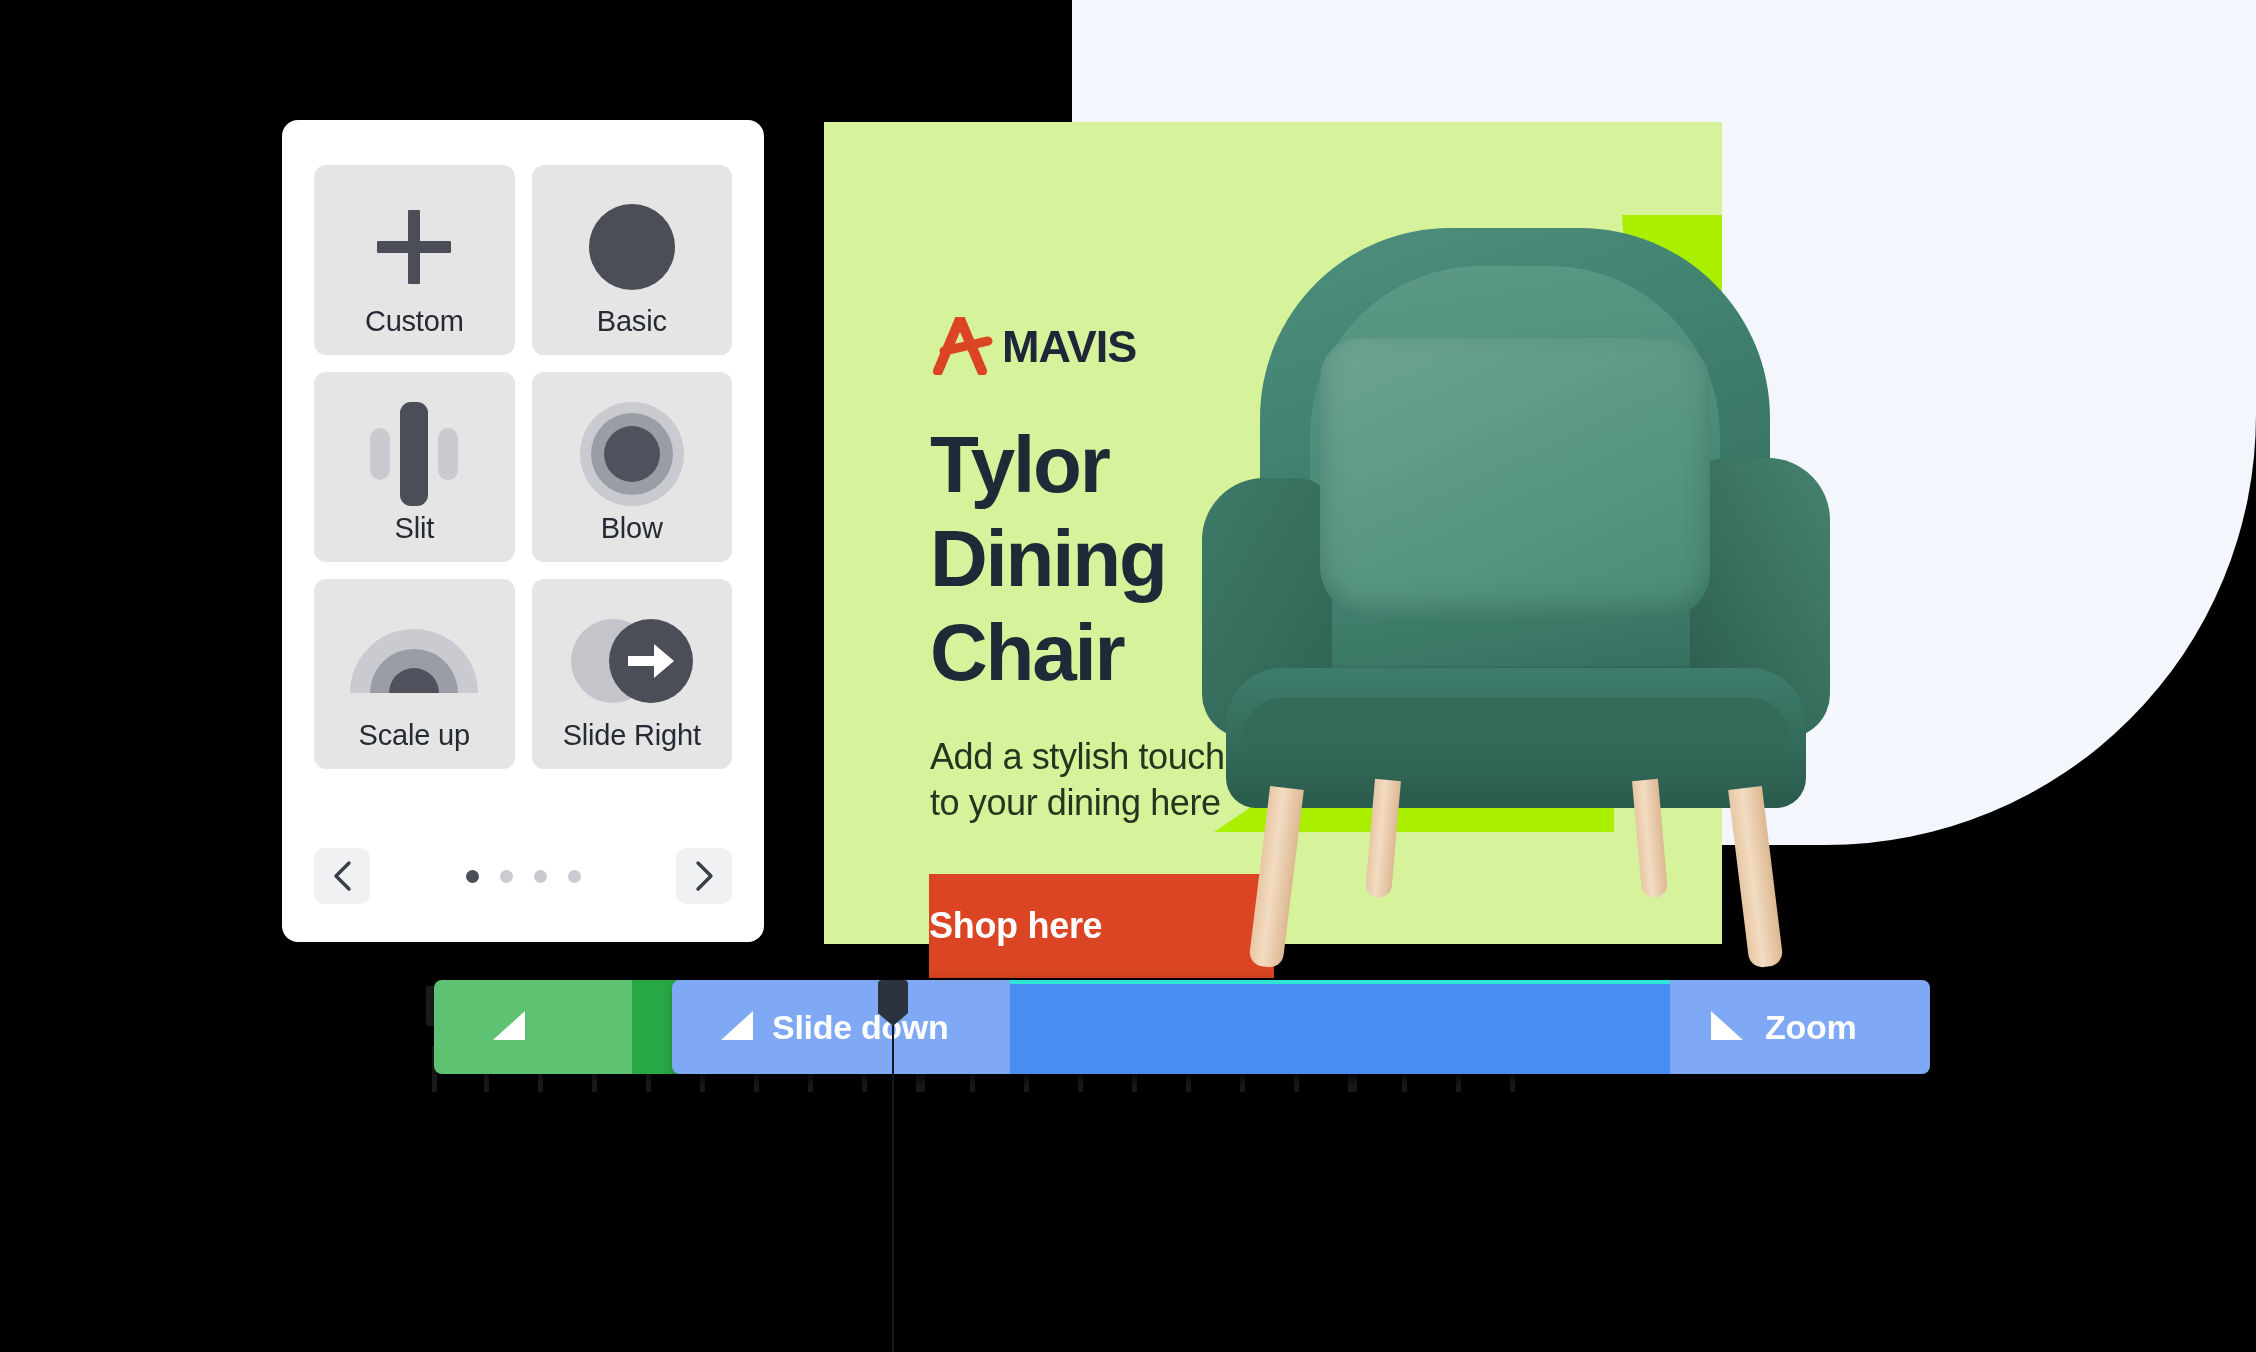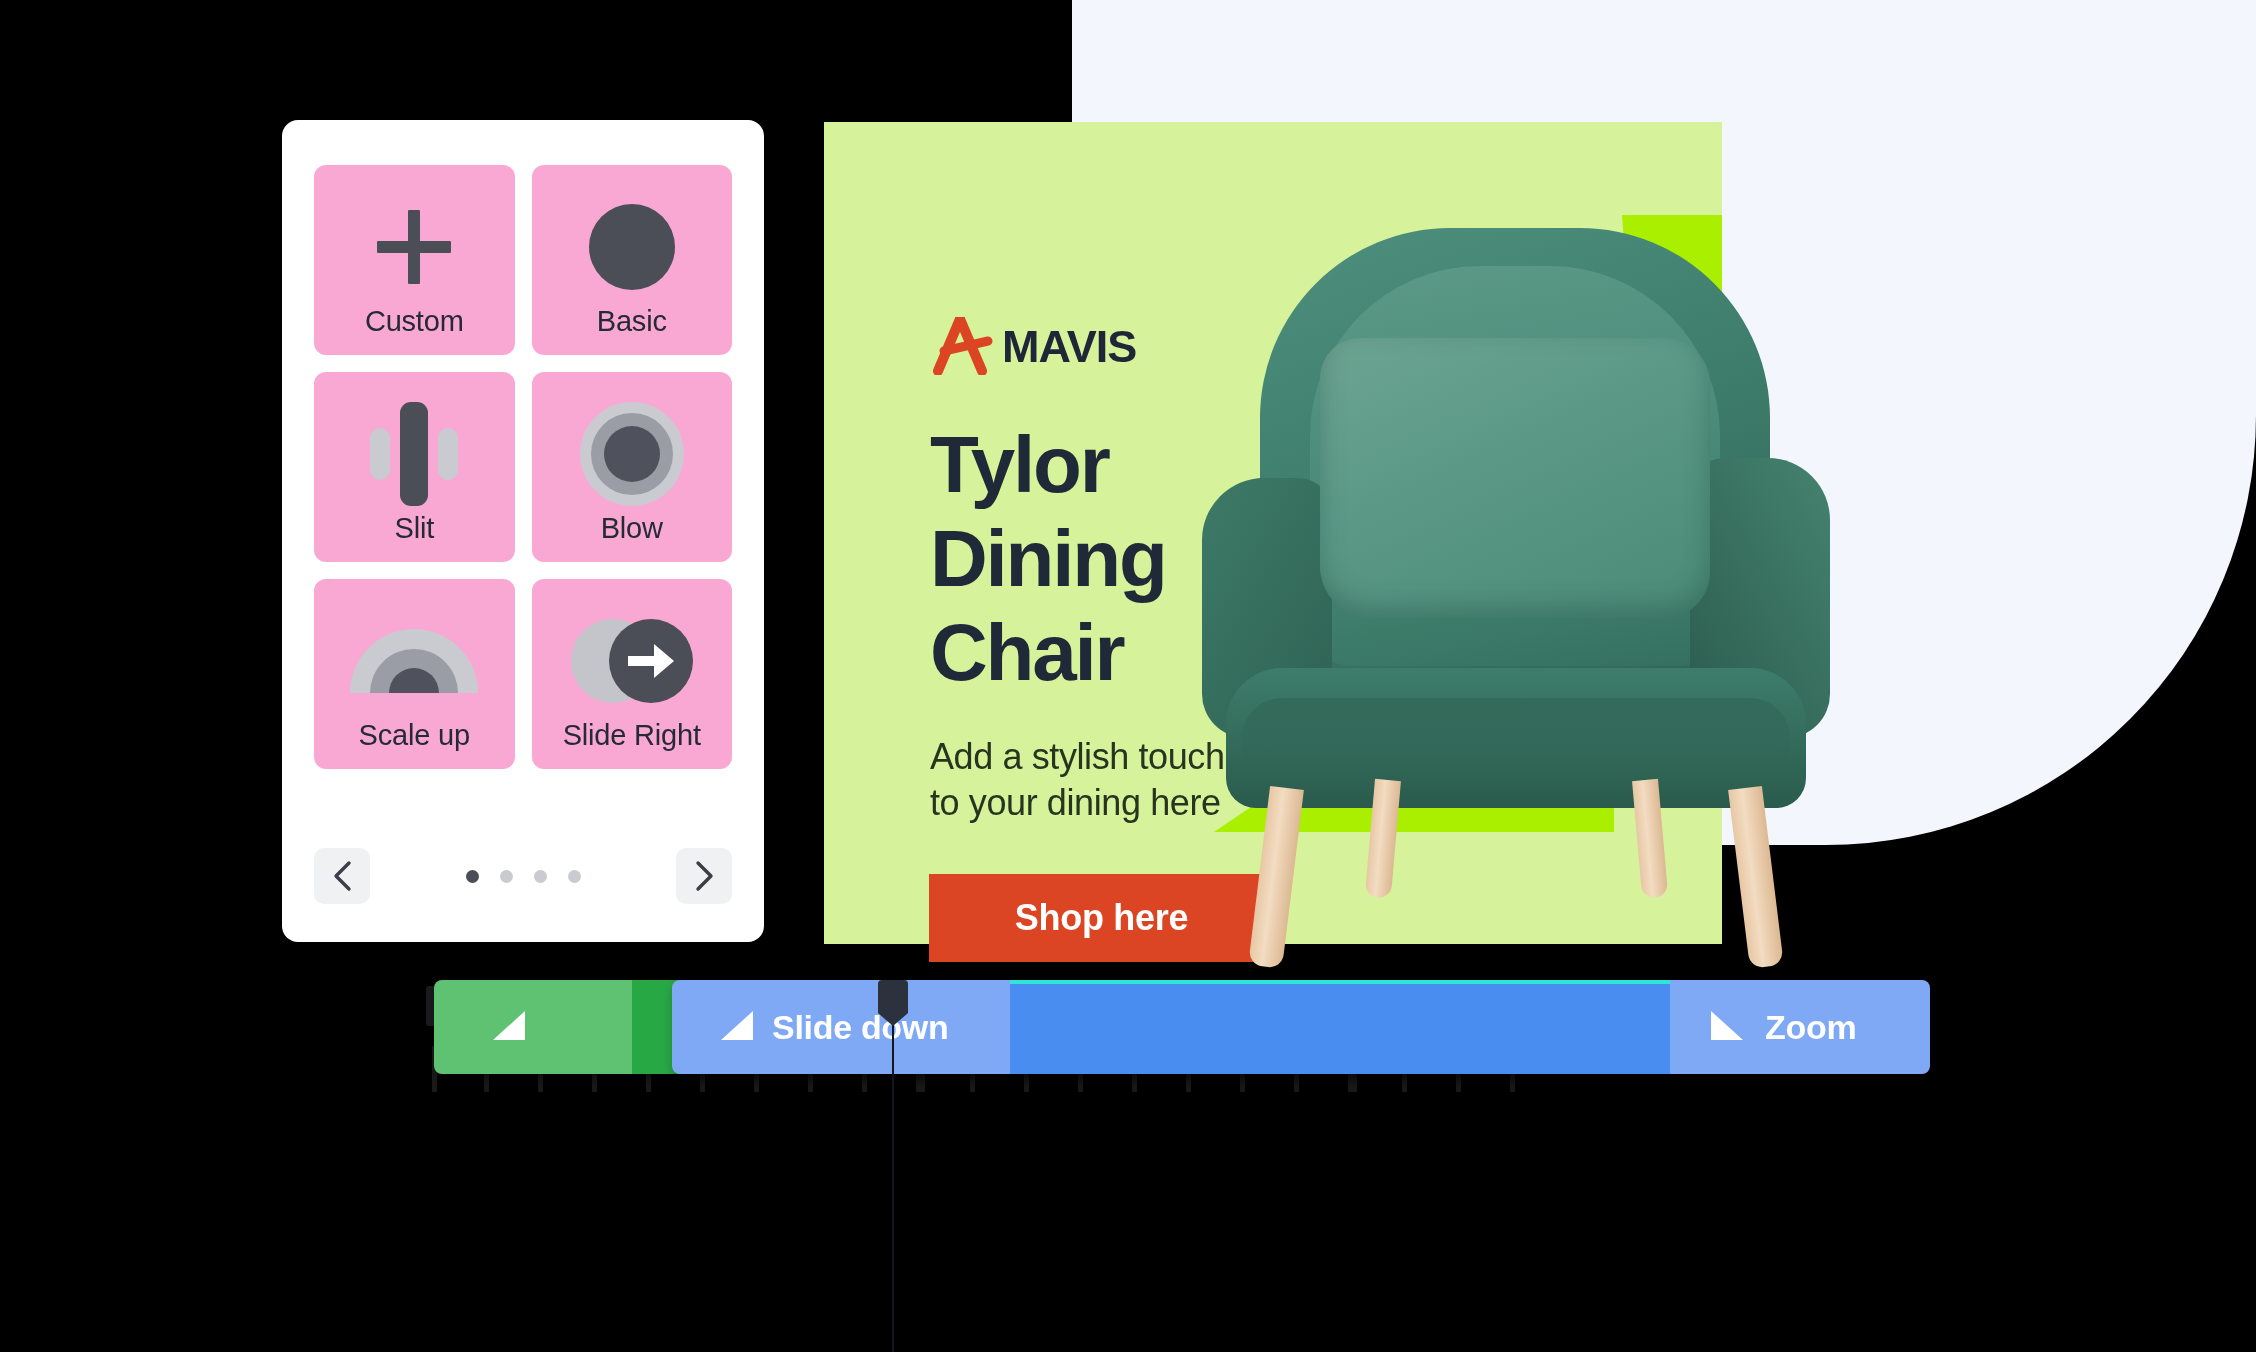--- a/index.html
+++ b/index.html
@@ -44,21 +44,21 @@
     position: absolute;
     left: 32px;
     top: 45px;
     width: 418px;
     display: grid;
     grid-template-columns: 1fr 1fr;
     grid-template-rows: repeat(3, 190px);
     gap: 17px 17px;
   }
   .effect-cell {
-    background: #f9a8d4;
+    background: #e5e5e5;
     border-radius: 12px;
     display: flex;
     flex-direction: column;
     align-items: center;
     justify-content: flex-start;
     padding-top: 30px;
     cursor: pointer;
     position: relative;
   }
   .effect-icon {
@@ -216,25 +216,25 @@
     letter-spacing: -0.4px;
     white-space: pre-line;
     width: 330px;
     overflow: hidden;
   }
   .shop-btn {
     position: absolute;
     left: 105px;
     top: 752px;
     width: 345px;
-    height: 88px;
+    height: 104px;
     background: #dc4523;
     display: flex;
     align-items: center;
-    justify-content: center;
+    justify-content: flex-start;
     border: none;
     cursor: pointer;
   }
   .shop-btn span {
     font-size: 36px;
     font-weight: 700;
     color: #ffffff;
     letter-spacing: -0.3px;
   }
 

